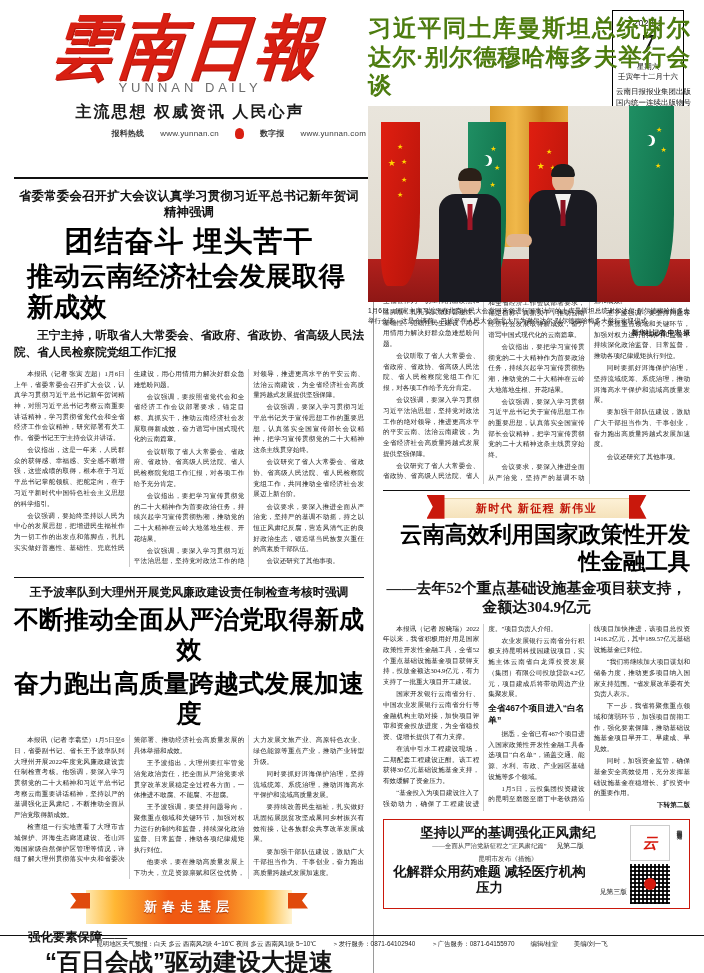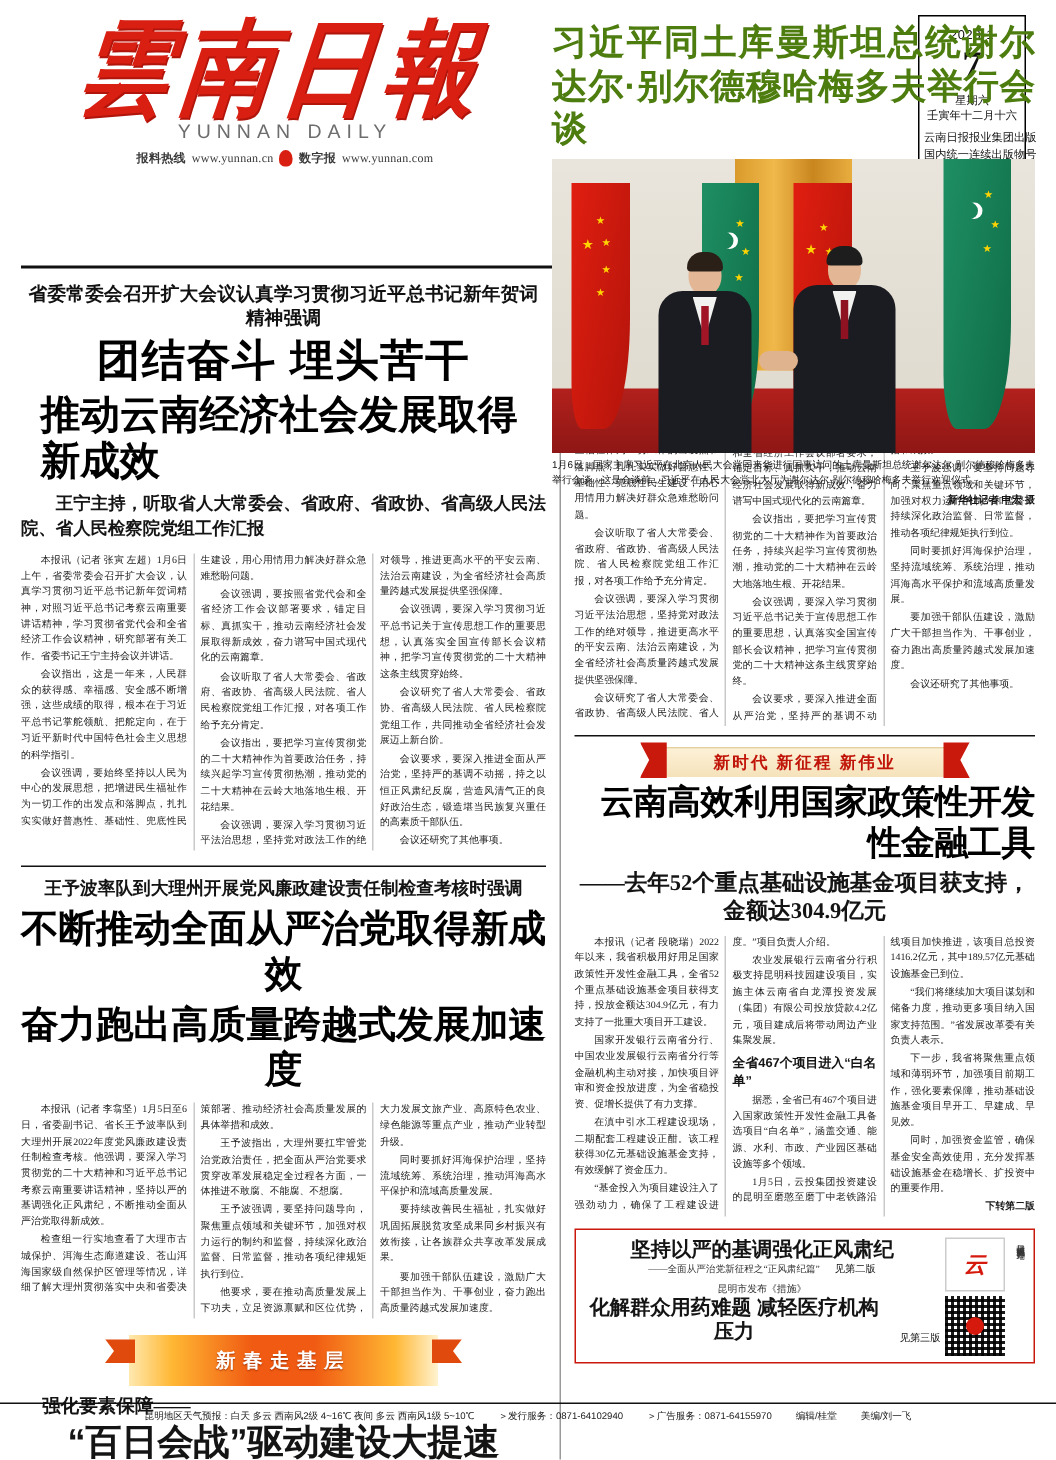--- a/index.html
+++ b/index.html
@@ -33,22 +33,22 @@
     margin-top: 2px;
   }
   .mast-slogan {
     text-align: center; font-size: 16px; font-weight: bold;
     color: #1a1a1a; letter-spacing: 2px; margin-top: 7px;
     font-family: "Liberation Sans", sans-serif;
   }
   .mast-urls {
     text-align: center; font-size: 8px; color: #3a3a3a;
     margin-top: 5px; letter-spacing: .2px;
-    font-family: Liberation Serif, serif;
-    display: flex; justify-content: center; align-items: center; gap: 4px;
+    font-family: Liberation Sans, sans-serif;
+    display: flex; justify-content: flex-end; align-items: center; gap: 16px;
   }
   .mast-urls b { font-weight: bold; }
   .url-dot { display:inline-block; width:9px; height:11px; background:#d81f12; border-radius: 50% 50% 40% 40%; }
 
   .mast-right { width: 72px; margin-left: auto; margin-right: 6px; }
   .datebox {
     border: 1px solid #000; padding: 6px 3px 7px 3px;
     text-align: center; line-height: 1.45;
     font-size: 7.5px; color: #111;
     font-family: "Liberation Sans", sans-serif;
@@ -233,20 +233,21 @@
 </style>
 </head>
 <body>
 
 <div class="page">
 
   <div class="masthead">
     <div class="mast-left">
       <div class="mast-logo">雲南日報</div>
       <div class="mast-pinyin">YUNNAN DAILY</div>
+      <div class="mast-slogan">主流思想  权威资讯  人民心声</div>
       <div class="mast-urls">
         <b>报料热线</b>
         <span>www.yunnan.cn</span>
         <span class="url-dot"></span>
         <b>数字报</b>
         <span>www.yunnan.com</span>
       </div>
     </div>
 
     <div class="mast-right">

